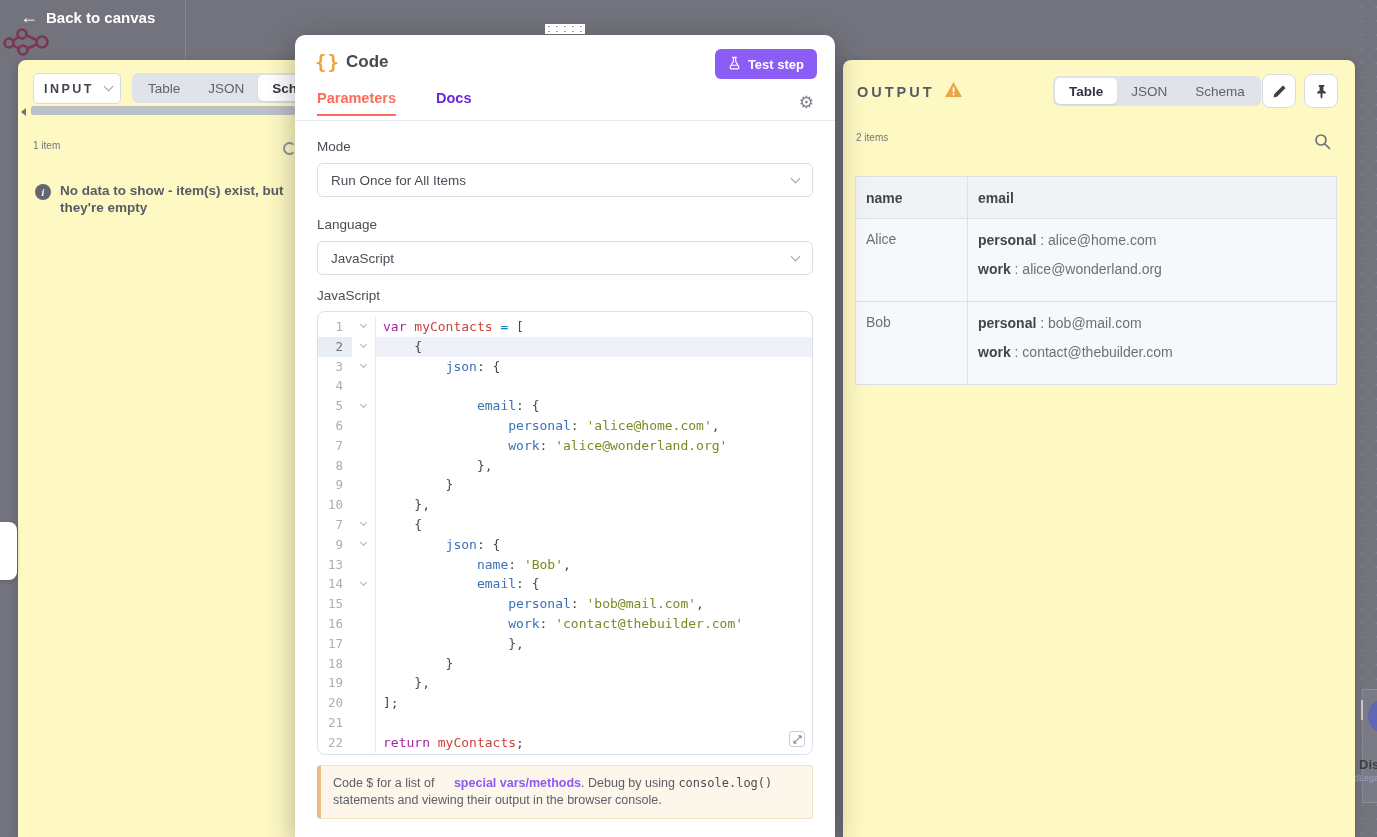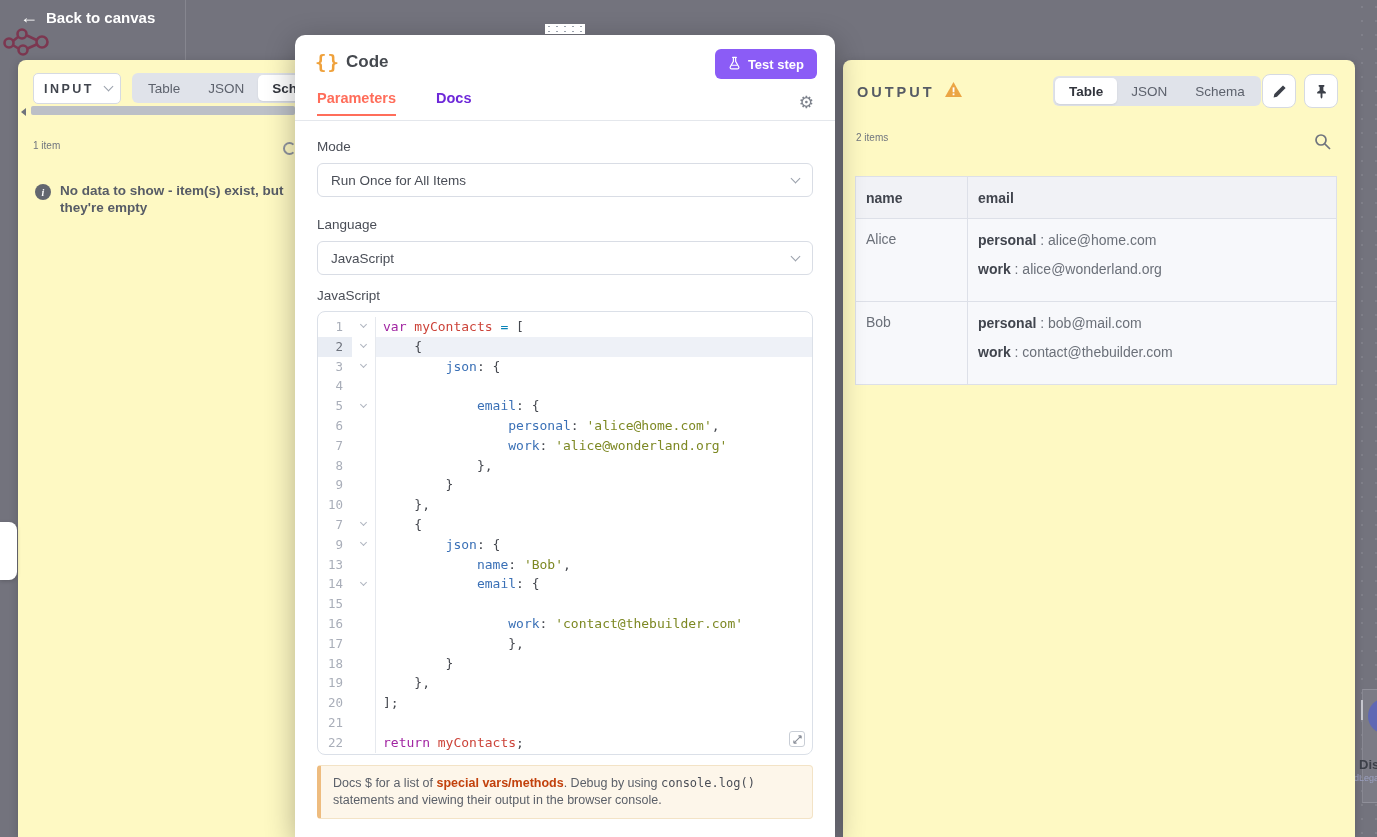--- a/index.html
+++ b/index.html
@@ -125,21 +125,21 @@
   .tok-kw { color:#a125a2; } .tok-var { color:#cc4339; } .tok-op { color:#0a84b8; }
   .tok-prop { color:#3a70b6; } .tok-str { color:#7d8823; } .tok-pun { color:#45484f; }
   .resize-handle { position:absolute; right:7px; bottom:7px; width:16px; height:16px; background:#fff;
                    border:1px solid #c9ced6; border-radius:3px; display:flex; align-items:center;
                    justify-content:center; cursor:nwse-resize; }
 
   
   .hint-box { position:absolute; left:22px; top:730px; width:496px; min-height:54px;
               background:#fdf6ea; border:1px solid #f3e3c6; border-left:4px solid #eebc7f;
               border-radius:4px; padding:9px 12px; font-size:12.5px; color:#5b6069; line-height:17px; }
-  .hint-link { color:#c2410c; font-weight:bold; cursor:pointer; }
+  .hint-link { color:#8b5cf6; font-weight:bold; cursor:pointer;margin-left:16px; }
   .hint-code { font-family:"DejaVu Sans Mono", monospace; font-size:12px; color:#4a4e57; }
 </style>
 </head>
 <body>
 
 <div class="stage">
 
   <div class="canvas-vline"></div>
   <div class="back-btn">
     <span class="back-arrow">←</span>
@@ -360,20 +360,21 @@
           <div class="cm-row">
             <span class="cm-ln">14</span>
             <span class="cm-fold">
               <span class="chev-down"></span>
             </span>
             <span class="cm-code"><span class="tok-pun">            </span><span class="tok-prop">email</span><span class="tok-pun">: {</span></span>
           </div>
           <div class="cm-row">
             <span class="cm-ln">15</span>
             <span class="cm-fold"></span>
+            <span class="cm-code"><span class="tok-pun">                </span><span class="tok-prop">personal</span><span class="tok-pun">: </span><span class="tok-str">'bob@mail.com'</span><span class="tok-pun">,</span></span>
           </div>
           <div class="cm-row">
             <span class="cm-ln">16</span>
             <span class="cm-fold"></span>
             <span class="cm-code"><span class="tok-pun">                </span><span class="tok-prop">work</span><span class="tok-pun">: </span><span class="tok-str">'contact@thebuilder.com'</span></span>
           </div>
           <div class="cm-row">
             <span class="cm-ln">17</span>
             <span class="cm-fold"></span>
             <span class="cm-code"><span class="tok-pun">                },</span></span>
@@ -405,17 +406,17 @@
           </div>
         </div>
       <div class="resize-handle">
         <svg width="11" height="11" viewBox="0 0 12 12" stroke="#8a8f99" stroke-width="1.2" fill="none">
             <path d="M10 2L2 10M10 2v3M10 2H7M2 10V7M2 10h3"></path>
           </svg>
       </div>
     </div>
 
     <div class="hint-box">
-      <span>Docs $ for a list of </span><span class="hint-link">special vars/methods</span><span>. Debug by using </span><span class="hint-code">console.log()</span><span> statements and viewing their output in the browser console.</span>
+      <span>Code $ for a list of </span><span class="hint-link">special vars/methods</span><span>. Debug by using </span><span class="hint-code">console.log()</span><span> statements and viewing their output in the browser console.</span>
     </div>
   </div>
 
 </div>
 
 </body></html>

